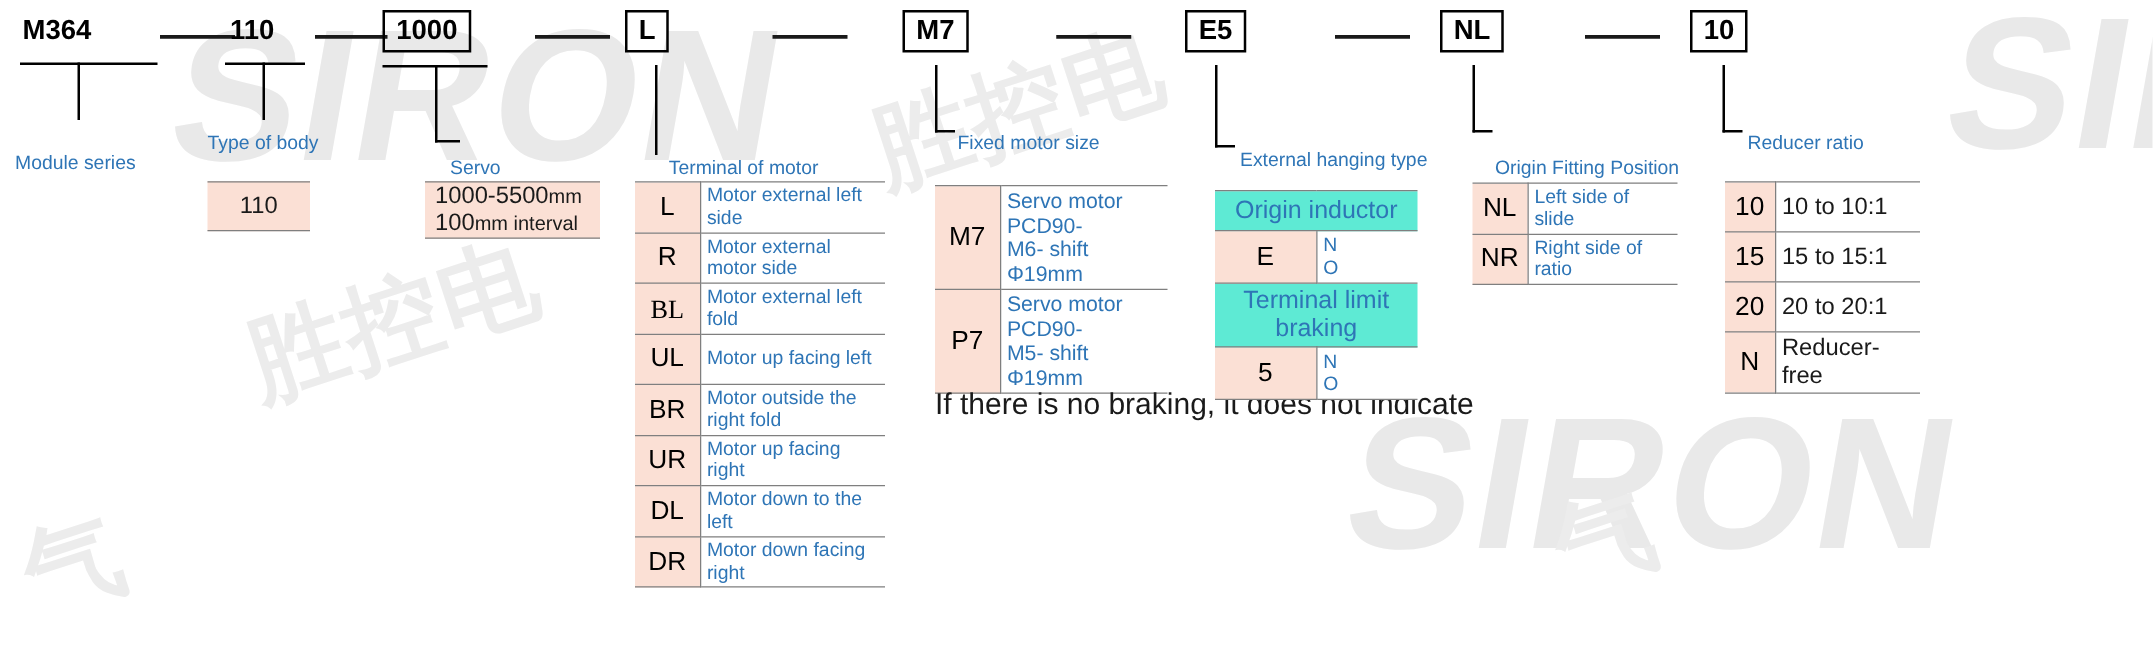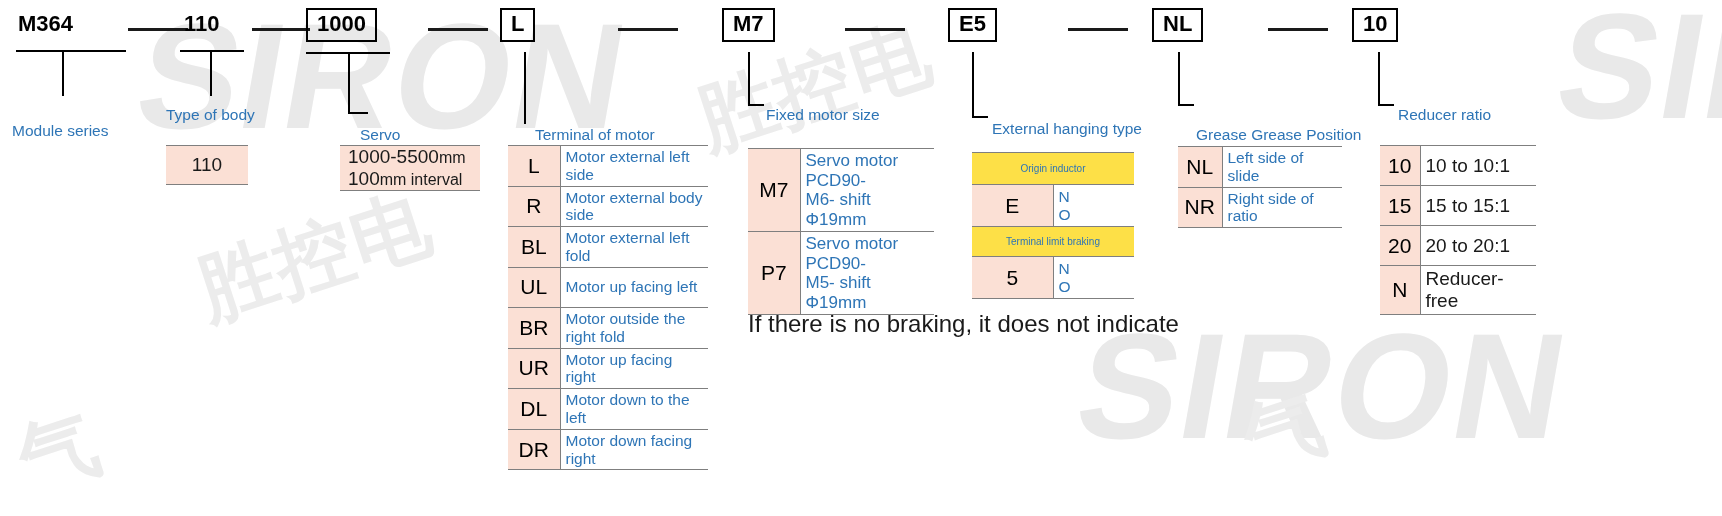--- a/index.html
+++ b/index.html
@@ -114,23 +114,23 @@
     font-size: 15.5px;
     text-align: left;
     line-height: 1.15;
   }
   td.val.black {
     color: #1a1a1a;
     font-size: 19px;
   }
   td.val.small { font-size: 17px; }
   td.band {
-    background: #fde047;
+    background: #5eead4;
     color: #2E75B6;
-    font-size: 10px;
+    font-size: 20px;
     text-align: center;
   }
   td.keysep { border-right: 1.5px solid #7f7f7f; }
 
   
   .pinkbox {
     position: absolute;
     background: #FBE0D5;
     border-top: 1.5px solid #7f7f7f;
     border-bottom: 1.5px solid #7f7f7f;
@@ -199,24 +199,24 @@
   <div class="leader-v" style="left:524px; top:52px; height:72px;"></div>
   <div class="caption" style="left:535px; top:126px;">Terminal of motor</div>
   <table class="spec" style="left:508px; top:145px; width:200px;">
     <tbody>
       <tr>
         <td class="key keysep" style="width:52px; height:40px;">L</td>
         <td class="val">Motor external left side</td>
       </tr>
       <tr>
         <td class="key keysep" style="height:40px;">R</td>
-        <td class="val">Motor external body side</td>
-      </tr>
-      <tr>
-        <td class="key keysep" style="height:40px;">BL</td>
+        <td class="val">Motor external motor side</td>
+      </tr>
+      <tr>
+        <td class="key keysep" style="height:40px;font-family:Liberation Serif, serif;">BL</td>
         <td class="val">Motor external left fold</td>
       </tr>
       <tr>
         <td class="key keysep" style="height:40px;">UL</td>
         <td class="val">Motor up facing left</td>
       </tr>
       <tr>
         <td class="key keysep" style="height:40px;">BR</td>
         <td class="val">Motor outside the right fold</td>
       </tr>
@@ -291,21 +291,21 @@
         </td>
       </tr>
     </tbody>
   </table>
 
   <div class="dash" style="left:1068px; top:28px; width:60px;"></div>
 
   <div class="code boxed" style="left:1152px; top:8px;">NL</div>
   <div class="leader-v" style="left:1178px; top:52px; height:54px;"></div>
   <div class="leader-h" style="left:1178px; top:104px; width:16px;"></div>
-  <div class="caption" style="left:1196px; top:126px;">Grease Grease Position</div>
+  <div class="caption" style="left:1196px; top:126px;">Origin Fitting Position</div>
   <table class="spec" style="left:1178px; top:146px; width:164px;">
     <tbody>
       <tr>
         <td class="key keysep" style="width:44px; height:40px;">NL</td>
         <td class="val">Left side of slide</td>
       </tr>
       <tr>
         <td class="key keysep" style="height:40px;">NR</td>
         <td class="val">Right side of ratio</td>
       </tr>

